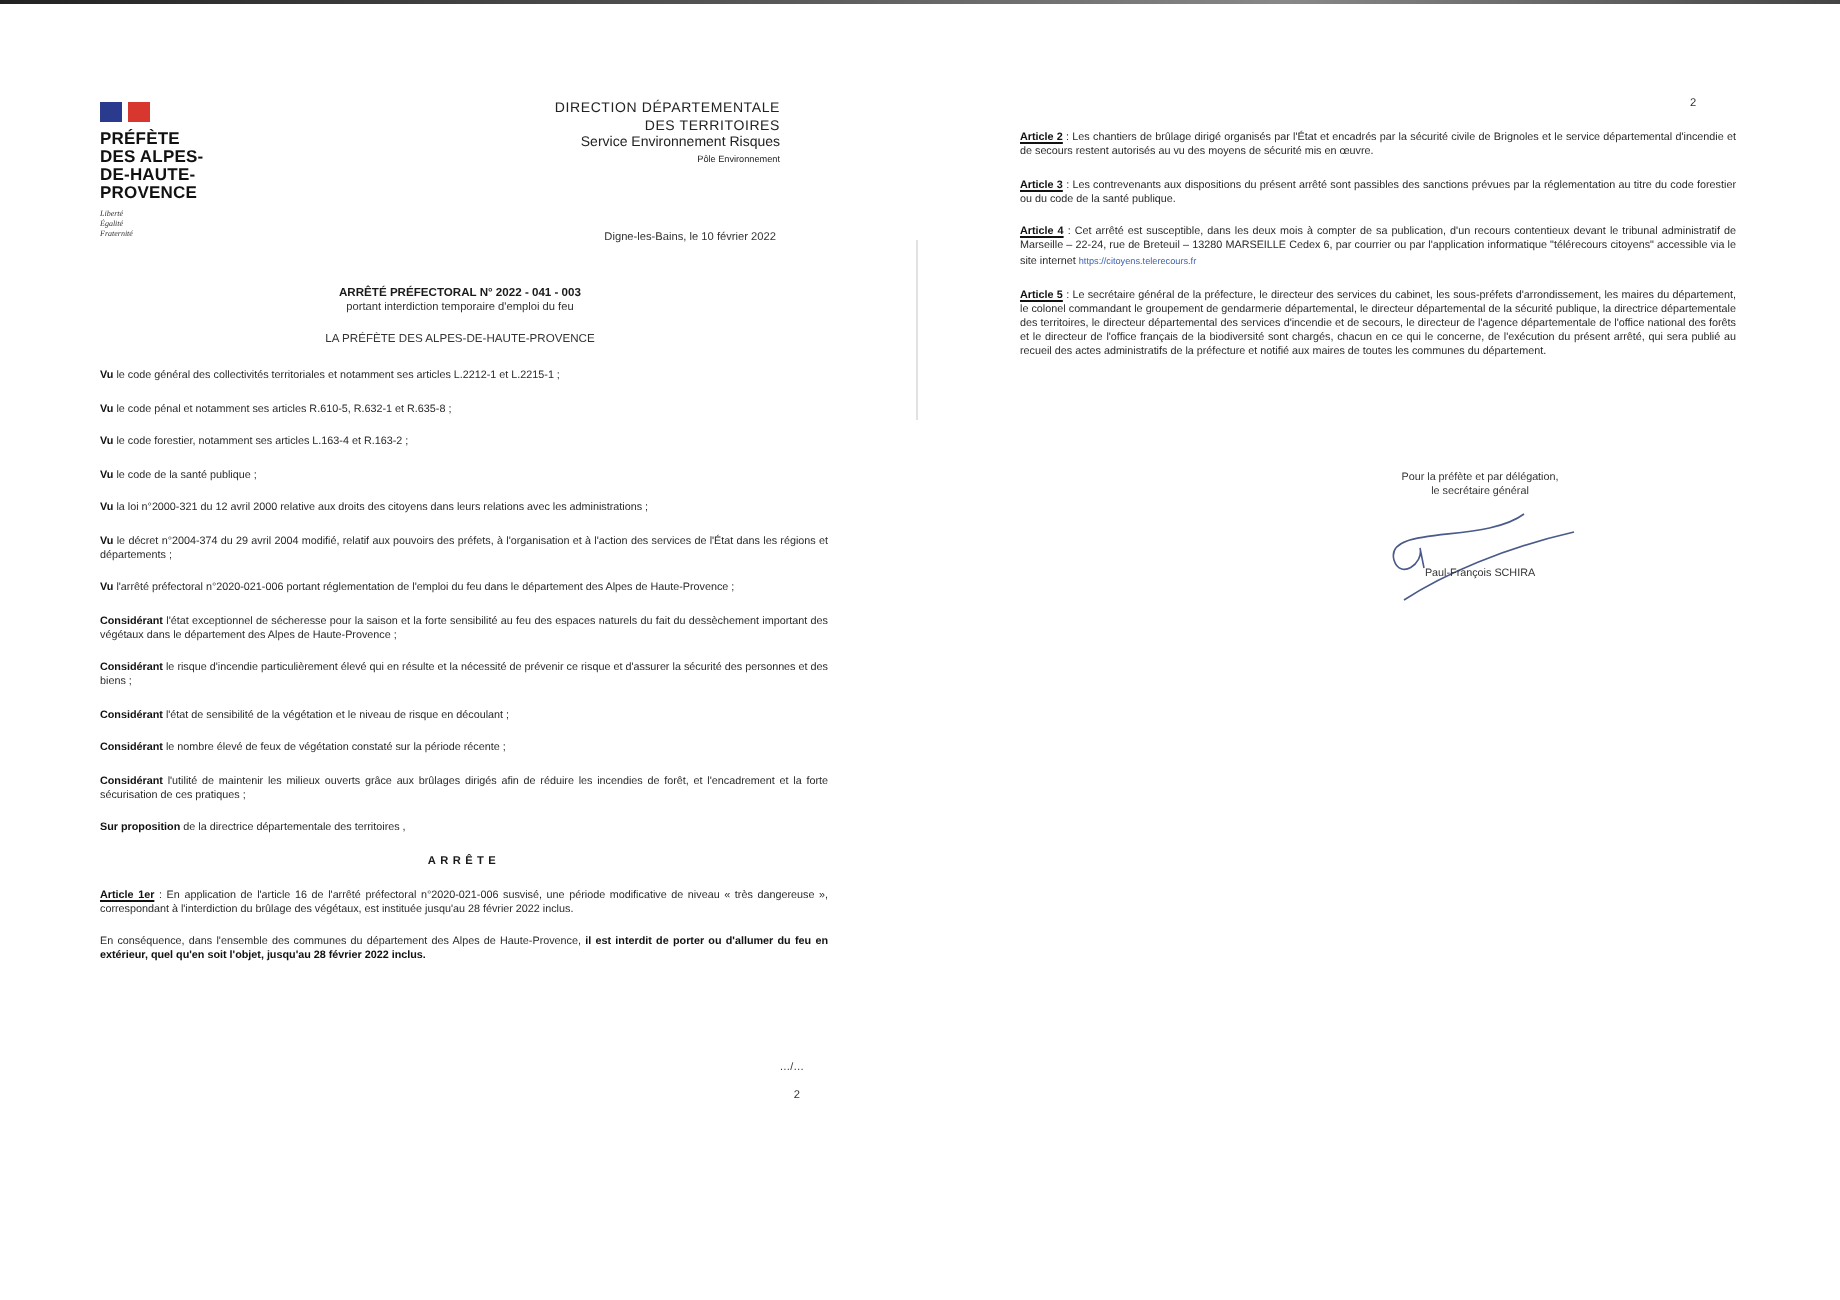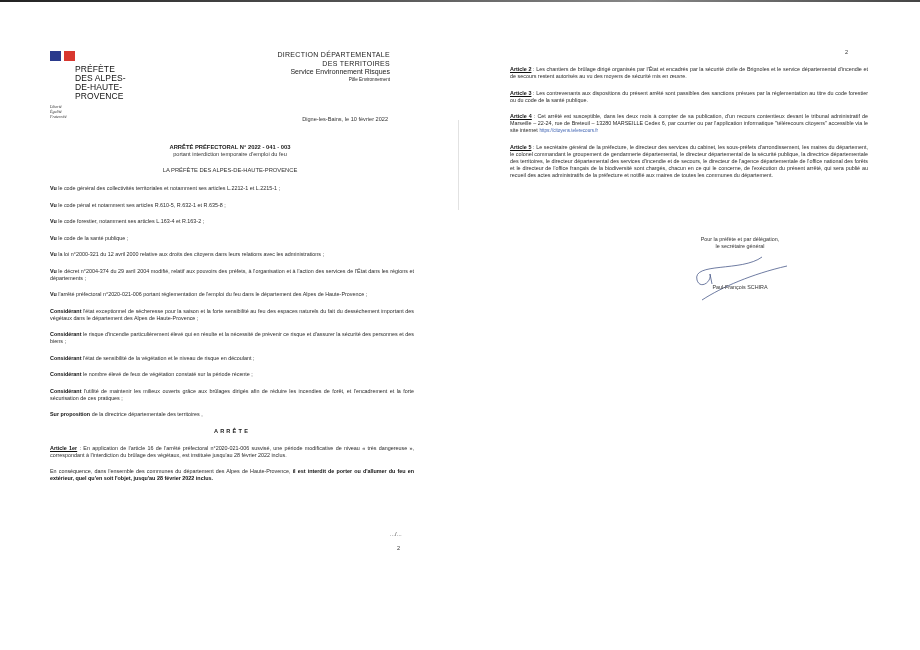--- a/index.html
+++ b/index.html
@@ -15,21 +15,21 @@
   .fold { position: absolute; left: 458px; top: 120px; width: 1px; height: 90px; background: #e2e2e2; }
   .page { position: absolute; top: 0; height: 650px; }
   .page-left { left: 0; width: 460px; }
   .page-right { left: 460px; width: 460px; }
 
   
   .logo { position: absolute; left: 50px; top: 51px; }
   .flag { display: flex; gap: 3px; width: 28px; height: 10px; margin-bottom: 4px; }
   .flag .blue { width: 11px; height: 10px; background: #2a3a8c; }
   .flag .red { width: 11px; height: 10px; background: #d8372f; }
-  .logo-title { font-weight: normal; font-size: 8.5px; line-height: 9px; letter-spacing: 0.1px; color: #111; white-space: pre-line; margin-left: 25px; }
+  .logo-title { font-weight: bold; font-size: 8.5px; line-height: 9px; letter-spacing: 0.1px; color: #111; white-space: pre-line; }
   .motto { margin-top: 3px; font-size: 4px; line-height: 5px; font-style: italic; color: #333; font-family: "Liberation Serif", serif; }
 
   .dept { position: absolute; right: 70px; top: 51px; text-align: right; font-size: 7px; line-height: 8.5px; color: #222; }
   .dept .d1 { letter-spacing: 0.3px; }
   .dept .d3 { font-size: 7px; }
   .dept .d4 { font-size: 4.6px; line-height: 6px; }
 
   .place-date { position: absolute; right: 72px; top: 116px; font-size: 5.6px; color: #333; }
 
   .title-block { position: absolute; left: 40px; width: 380px; top: 143px; text-align: center; }

